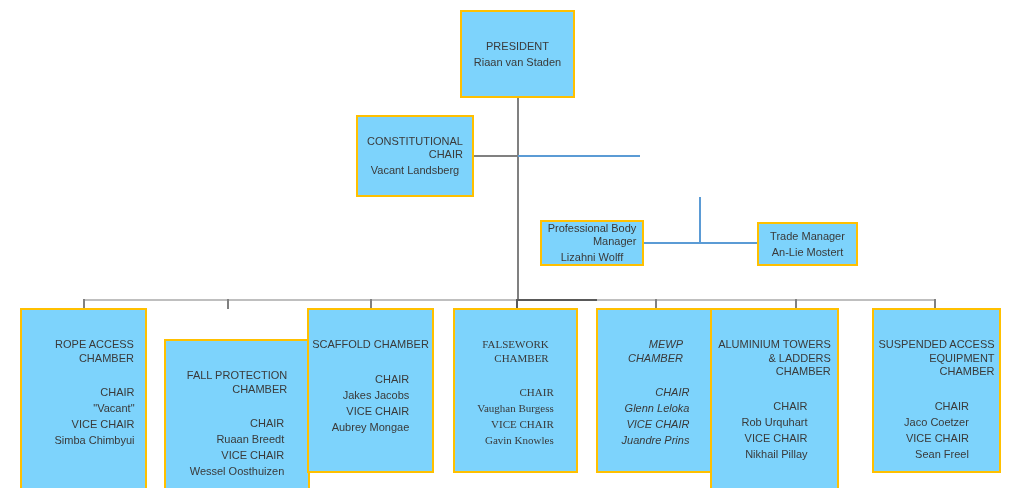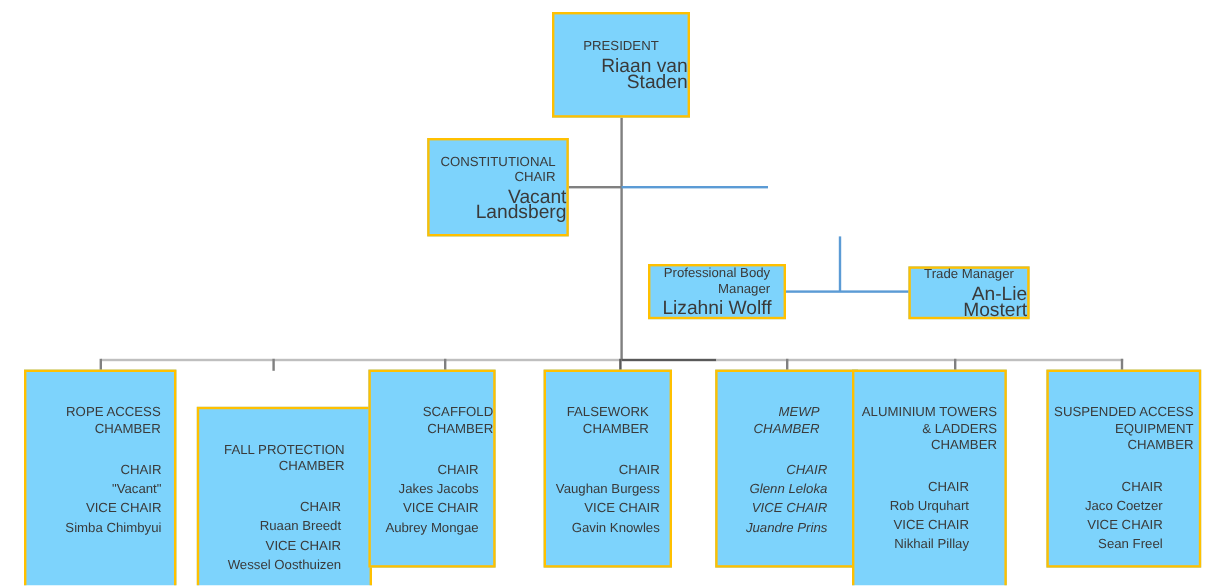--- a/index.html
+++ b/index.html
@@ -30,21 +30,21 @@
     text-align: right;
     z-index: 3;
   }
   .node .title {
     font-size: 11px;
     line-height: 13px;
     color: #3a3a3a;
     white-space: pre-line;
   }
   .node .person {
-    font-size: 16px;
+    font-size: 11px;
     line-height: 13px;
     color: #3a3a3a;
   }
   .node.exec .person {
     margin-top: 3px;
   }
   .chamber {
     justify-content: flex-start;
     padding-top: 28px;
   }
@@ -128,21 +128,21 @@
     <div class="person">Riaan van Staden</div>
   </div>
 
   <div class="node exec" style="left:356px; top:115px; width:118px; height:82px;">
     <div class="title">CONSTITUTIONAL
 CHAIR</div>
     <div class="person">Vacant Landsberg</div>
   </div>
 
 
-  <div class="node exec" style="left:540px; top:220px; width:115px; height:46px;">
+  <div class="node exec" style="left:540px; top:220px; width:104px; height:46px;">
     <div class="title">Professional Body
 Manager</div>
     <div class="person">Lizahni Wolff</div>
   </div>
 
   <div class="node exec" style="left:757px; top:222px; width:101px; height:44px;">
     <div class="title">Trade Manager</div>
     <div class="person">An-Lie Mostert</div>
   </div>
 
@@ -157,29 +157,29 @@
 
   <div class="node chamber" style="left:164px; top:320px; width:146px; height:165px;margin-top:19px;">
     <div class="title">FALL PROTECTION
 CHAMBER</div>
     <div class="roles">CHAIR
 Ruaan Breedt
 VICE CHAIR
 Wessel Oosthuizen</div>
   </div>
 
-  <div class="node chamber" style="left:307px; top:308px; width:106px; height:165px;">
+  <div class="node chamber" style="left:307px; top:308px; width:127px; height:165px;">
     <div class="title">SCAFFOLD CHAMBER</div>
     <div class="roles">CHAIR
 Jakes Jacobs
 VICE CHAIR
 Aubrey Mongae</div>
   </div>
 
-  <div class="node chamber" style="left:453px; top:308px; width:107px; height:165px;">
+  <div class="node chamber" style="left:453px; top:308px; width:125px; height:165px;font-family:Liberation Serif, serif;">
     <div class="title">FALSEWORK
 CHAMBER</div>
     <div class="roles">CHAIR
 Vaughan Burgess
 VICE CHAIR
 Gavin Knowles</div>
   </div>
 
   <div class="node chamber" style="left:596px; top:308px; width:119px; height:165px;font-style:italic;">
     <div class="title">MEWP

